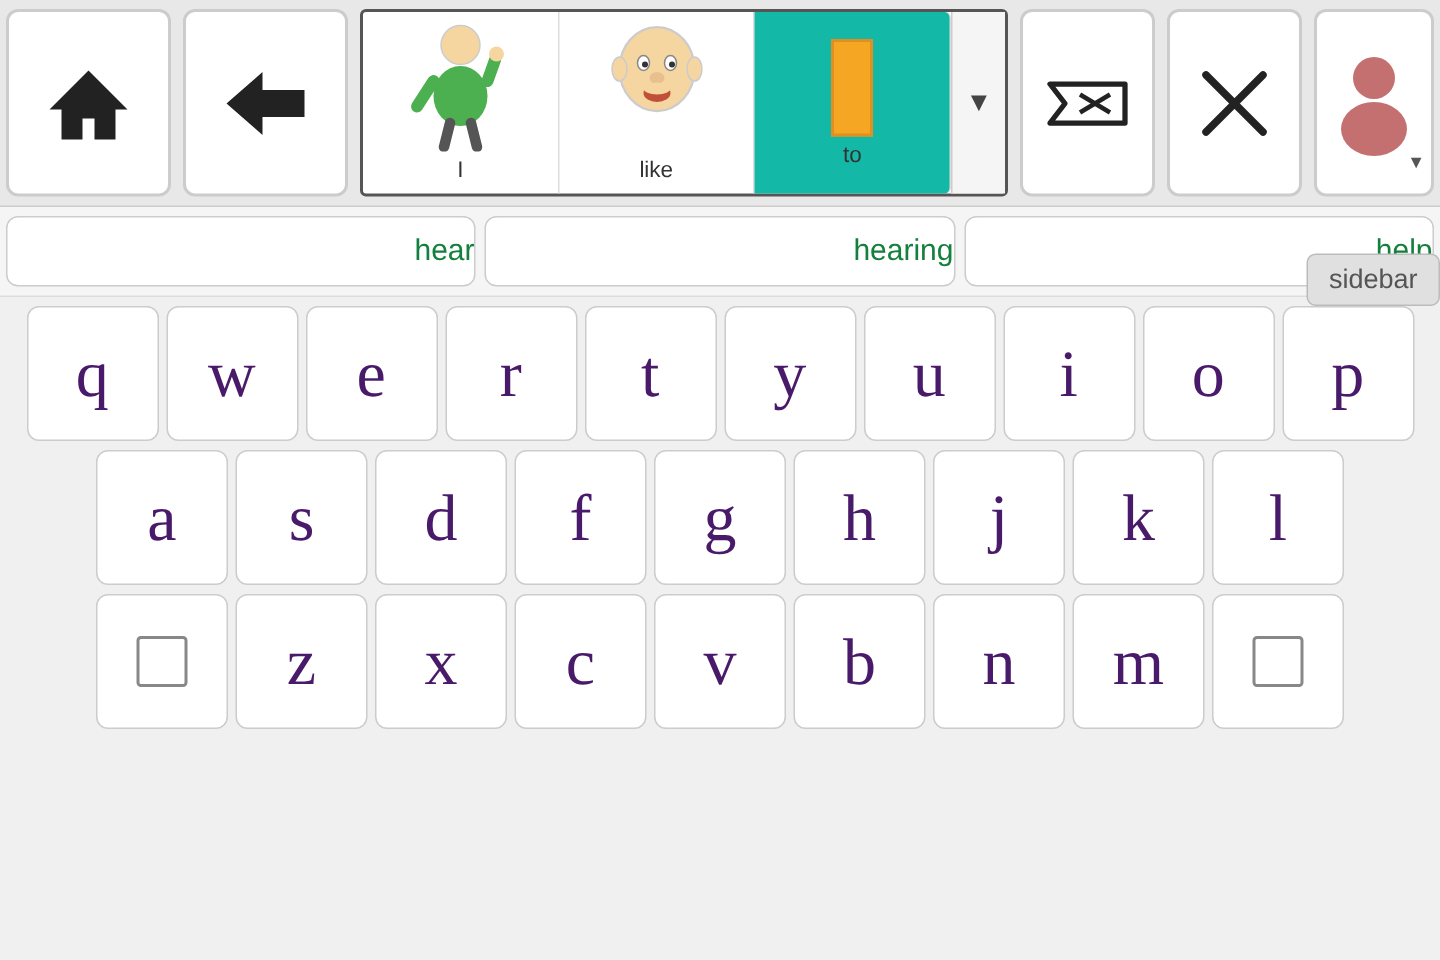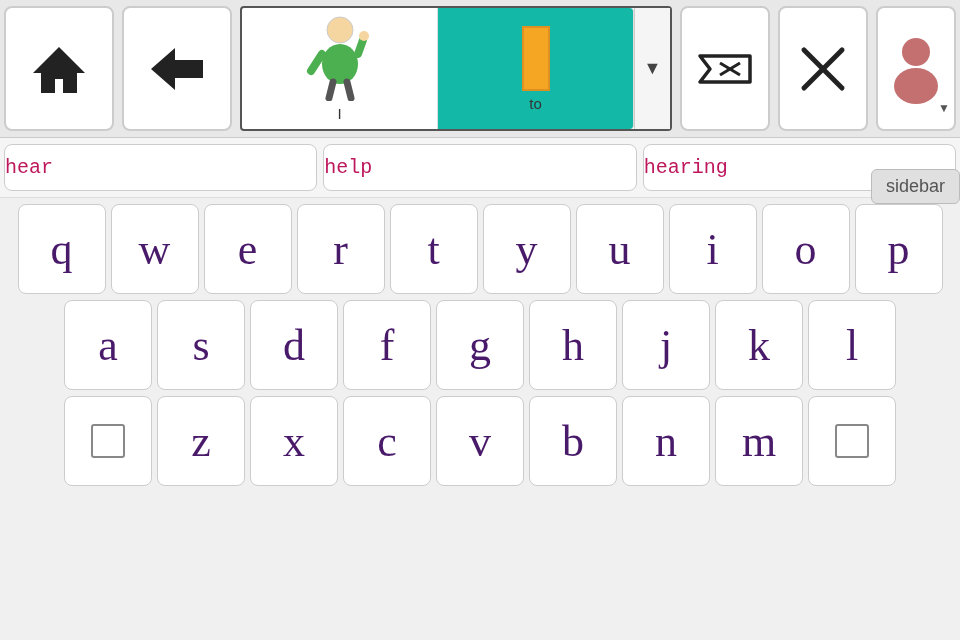--- a/index.html
+++ b/index.html
@@ -107,29 +107,28 @@
       background: #f5f5f5;
       border-bottom: 1px solid #ddd;
       padding: 6px 4px;
       gap: 6px;
     }
 
     .suggestion-btn {
       flex: 1;
       display: flex;
       align-items: center;
-      justify-content: flex-start;
+      justify-content: flex-end;
       border: 1px solid #ccc;
       border-radius: 8px;
       background: white;
       font-size: 20px;
-      color: #be185d;
+      color: #15803d;
       cursor: pointer;
       font-weight: 400;
-      font-family: Liberation Mono, monospace;
     }
 
     .suggestion-btn:last-child {
       
     }
 
     
     .sidebar-tooltip {
       position: absolute;
       top: 148px;
@@ -232,20 +231,41 @@
 
         <line x1="53" y1="38" x2="58" y2="24" stroke="#4caf50" stroke-width="8" stroke-linecap="round"></line>
         <circle cx="59" cy="20" r="5" fill="#f5d5a0"></circle>
 
         <line x1="28" y1="66" x2="24" y2="82" stroke="#555" stroke-width="7" stroke-linecap="round"></line>
         <line x1="42" y1="66" x2="46" y2="82" stroke="#555" stroke-width="7" stroke-linecap="round"></line>
       </svg>
       <span class="word-label">I</span>
     </div>
 
+    <div class="word-item">
+
+      <svg width="70" height="85" viewBox="0 0 70 85">
+
+        <ellipse cx="35" cy="30" rx="25" ry="28" fill="#f5d5a0" stroke="#ccc" stroke-width="1.5"></ellipse>
+
+        <ellipse cx="26" cy="26" rx="4" ry="5" fill="white" stroke="#888" stroke-width="1"></ellipse>
+        <ellipse cx="44" cy="26" rx="4" ry="5" fill="white" stroke="#888" stroke-width="1"></ellipse>
+        <circle cx="27" cy="27" r="2" fill="#333"></circle>
+        <circle cx="45" cy="27" r="2" fill="#333"></circle>
+
+        <ellipse cx="35" cy="36" rx="5" ry="4" fill="#e8c090"></ellipse>
+
+        <ellipse cx="35" cy="46" rx="9" ry="6" fill="#c0503a"></ellipse>
+        <ellipse cx="35" cy="43" rx="9" ry="4" fill="#f5d5a0"></ellipse>
+
+        <ellipse cx="10" cy="30" rx="5" ry="8" fill="#f5d5a0" stroke="#ccc" stroke-width="1"></ellipse>
+        <ellipse cx="60" cy="30" rx="5" ry="8" fill="#f5d5a0" stroke="#ccc" stroke-width="1"></ellipse>
+      </svg>
+      <span class="word-label">like</span>
+    </div>
 
     <div class="word-item to-item">
       <div style="width:28px;height:65px;background:#f5a623;border:2px solid #e09020;"></div>
       <span class="word-label">to</span>
     </div>
 
     <div class="dropdown-btn">
       <span class="chevron-down"></span>
     </div>
   </div>
@@ -275,24 +295,24 @@
     <span class="user-dropdown-arrow">▼</span>
   </div>
 
 </div>
 
 <div class="suggestions" style="position:relative;">
   <div class="suggestion-btn">
     <span>hear</span>
   </div>
   <div class="suggestion-btn">
+    <span>hearing</span>
+  </div>
+  <div class="suggestion-btn">
     <span>help</span>
-  </div>
-  <div class="suggestion-btn">
-    <span>hearing</span>
   </div>
 </div>
 
 <div class="sidebar-tooltip">
   <span>sidebar</span>
 </div>
 
 <div class="keyboard">
 
   <div class="key-row">

